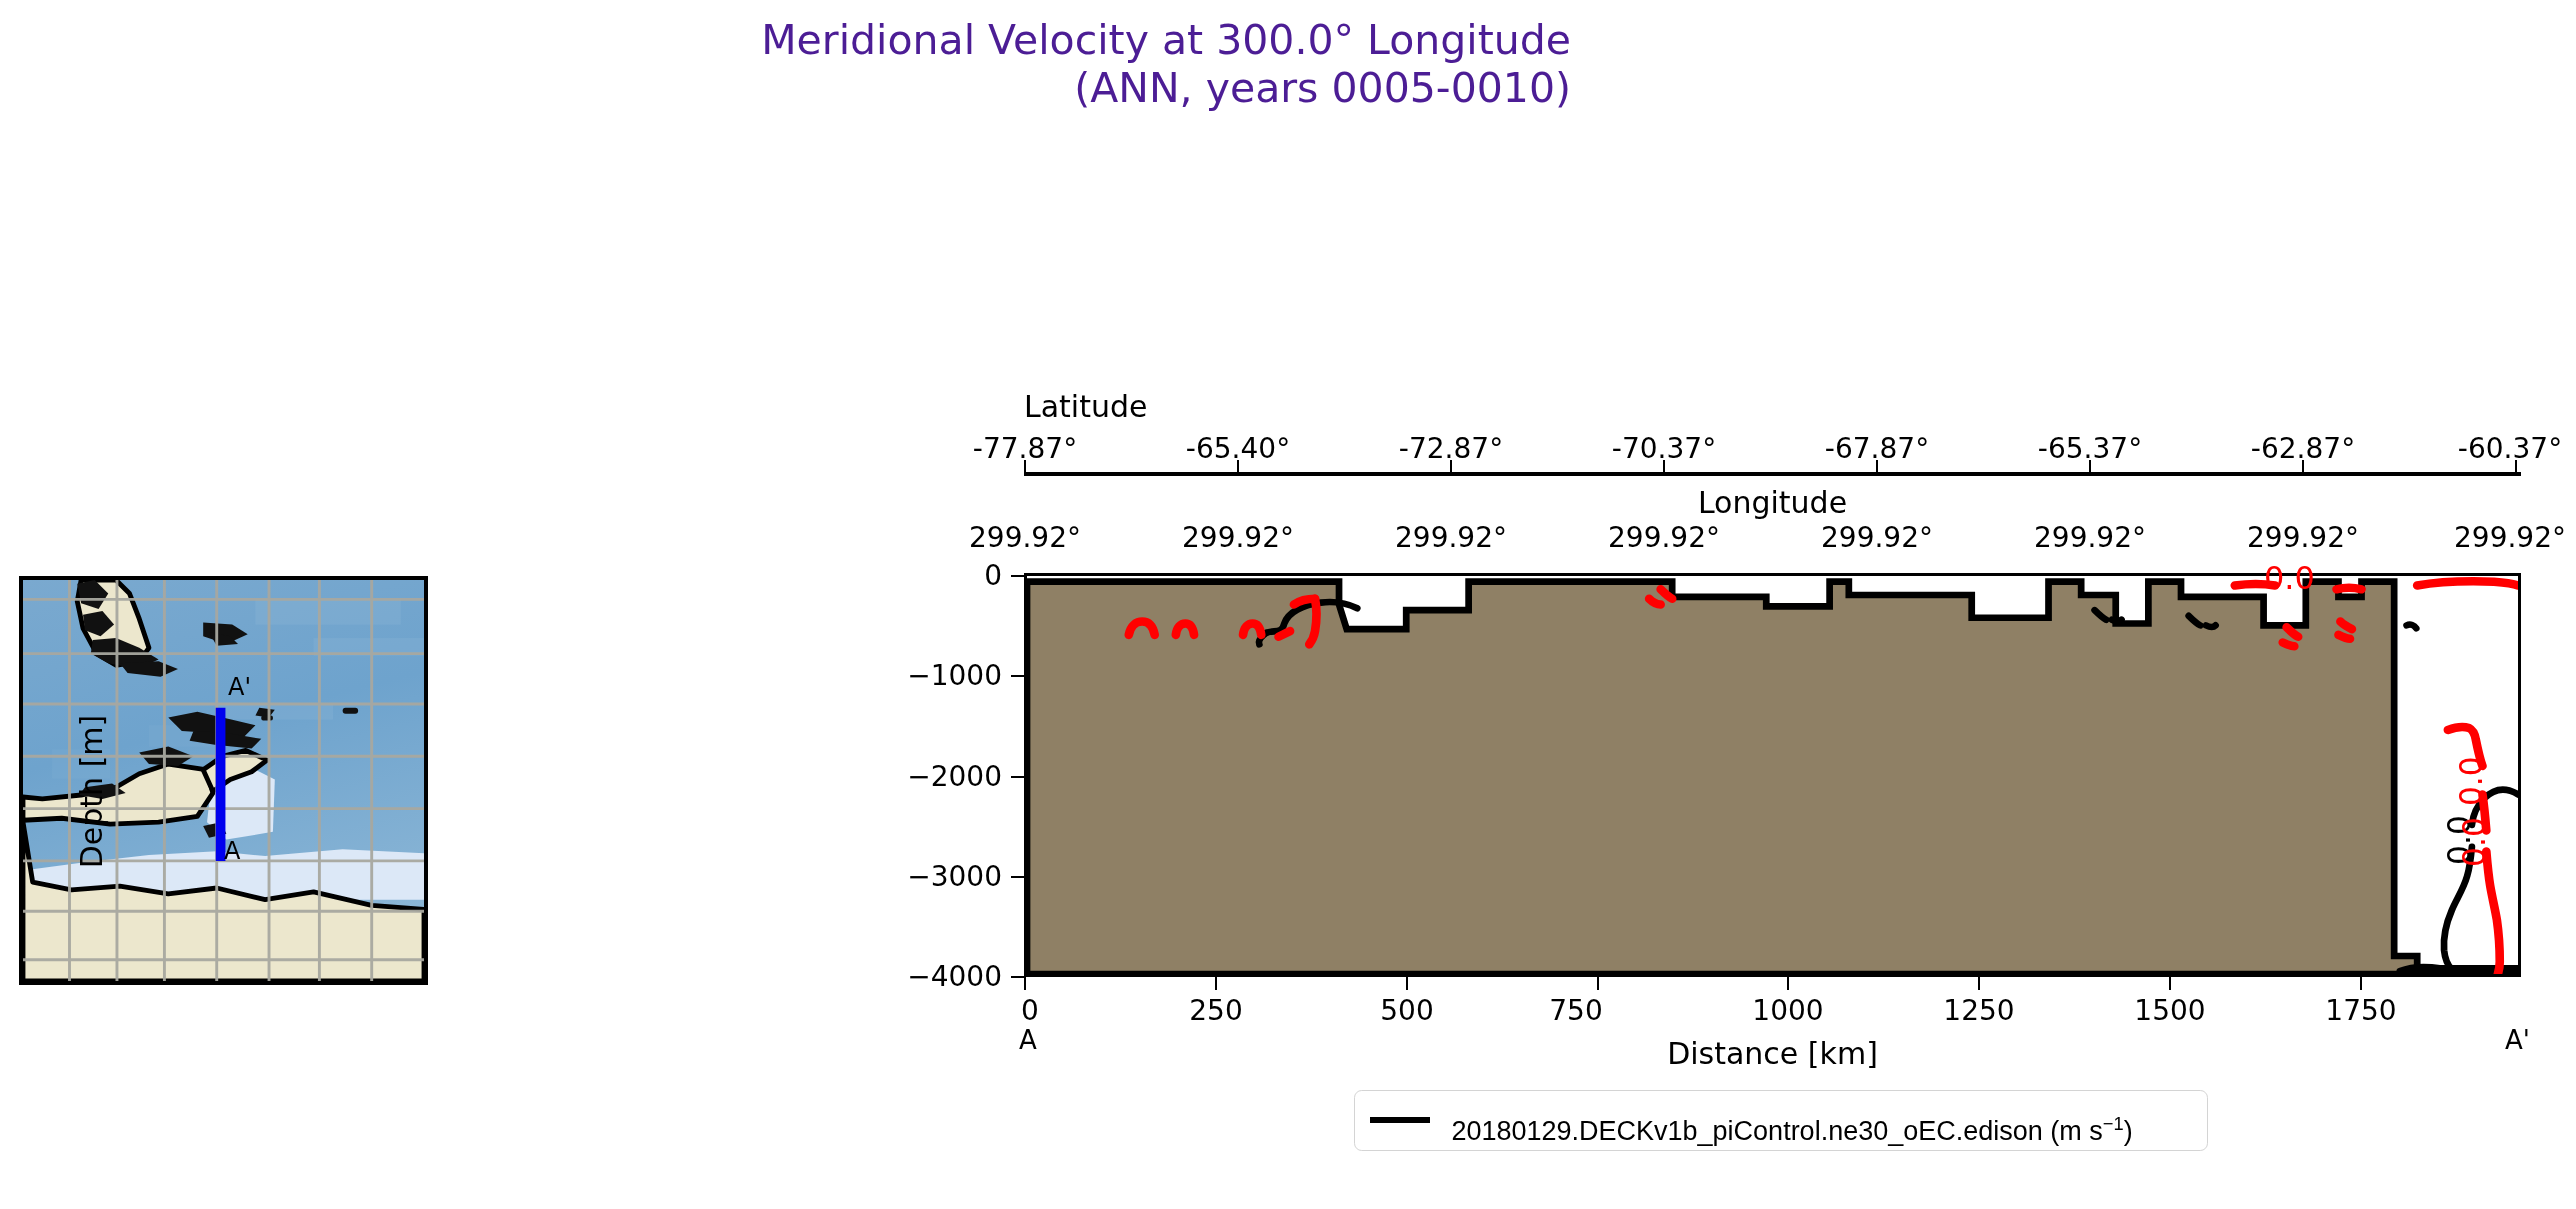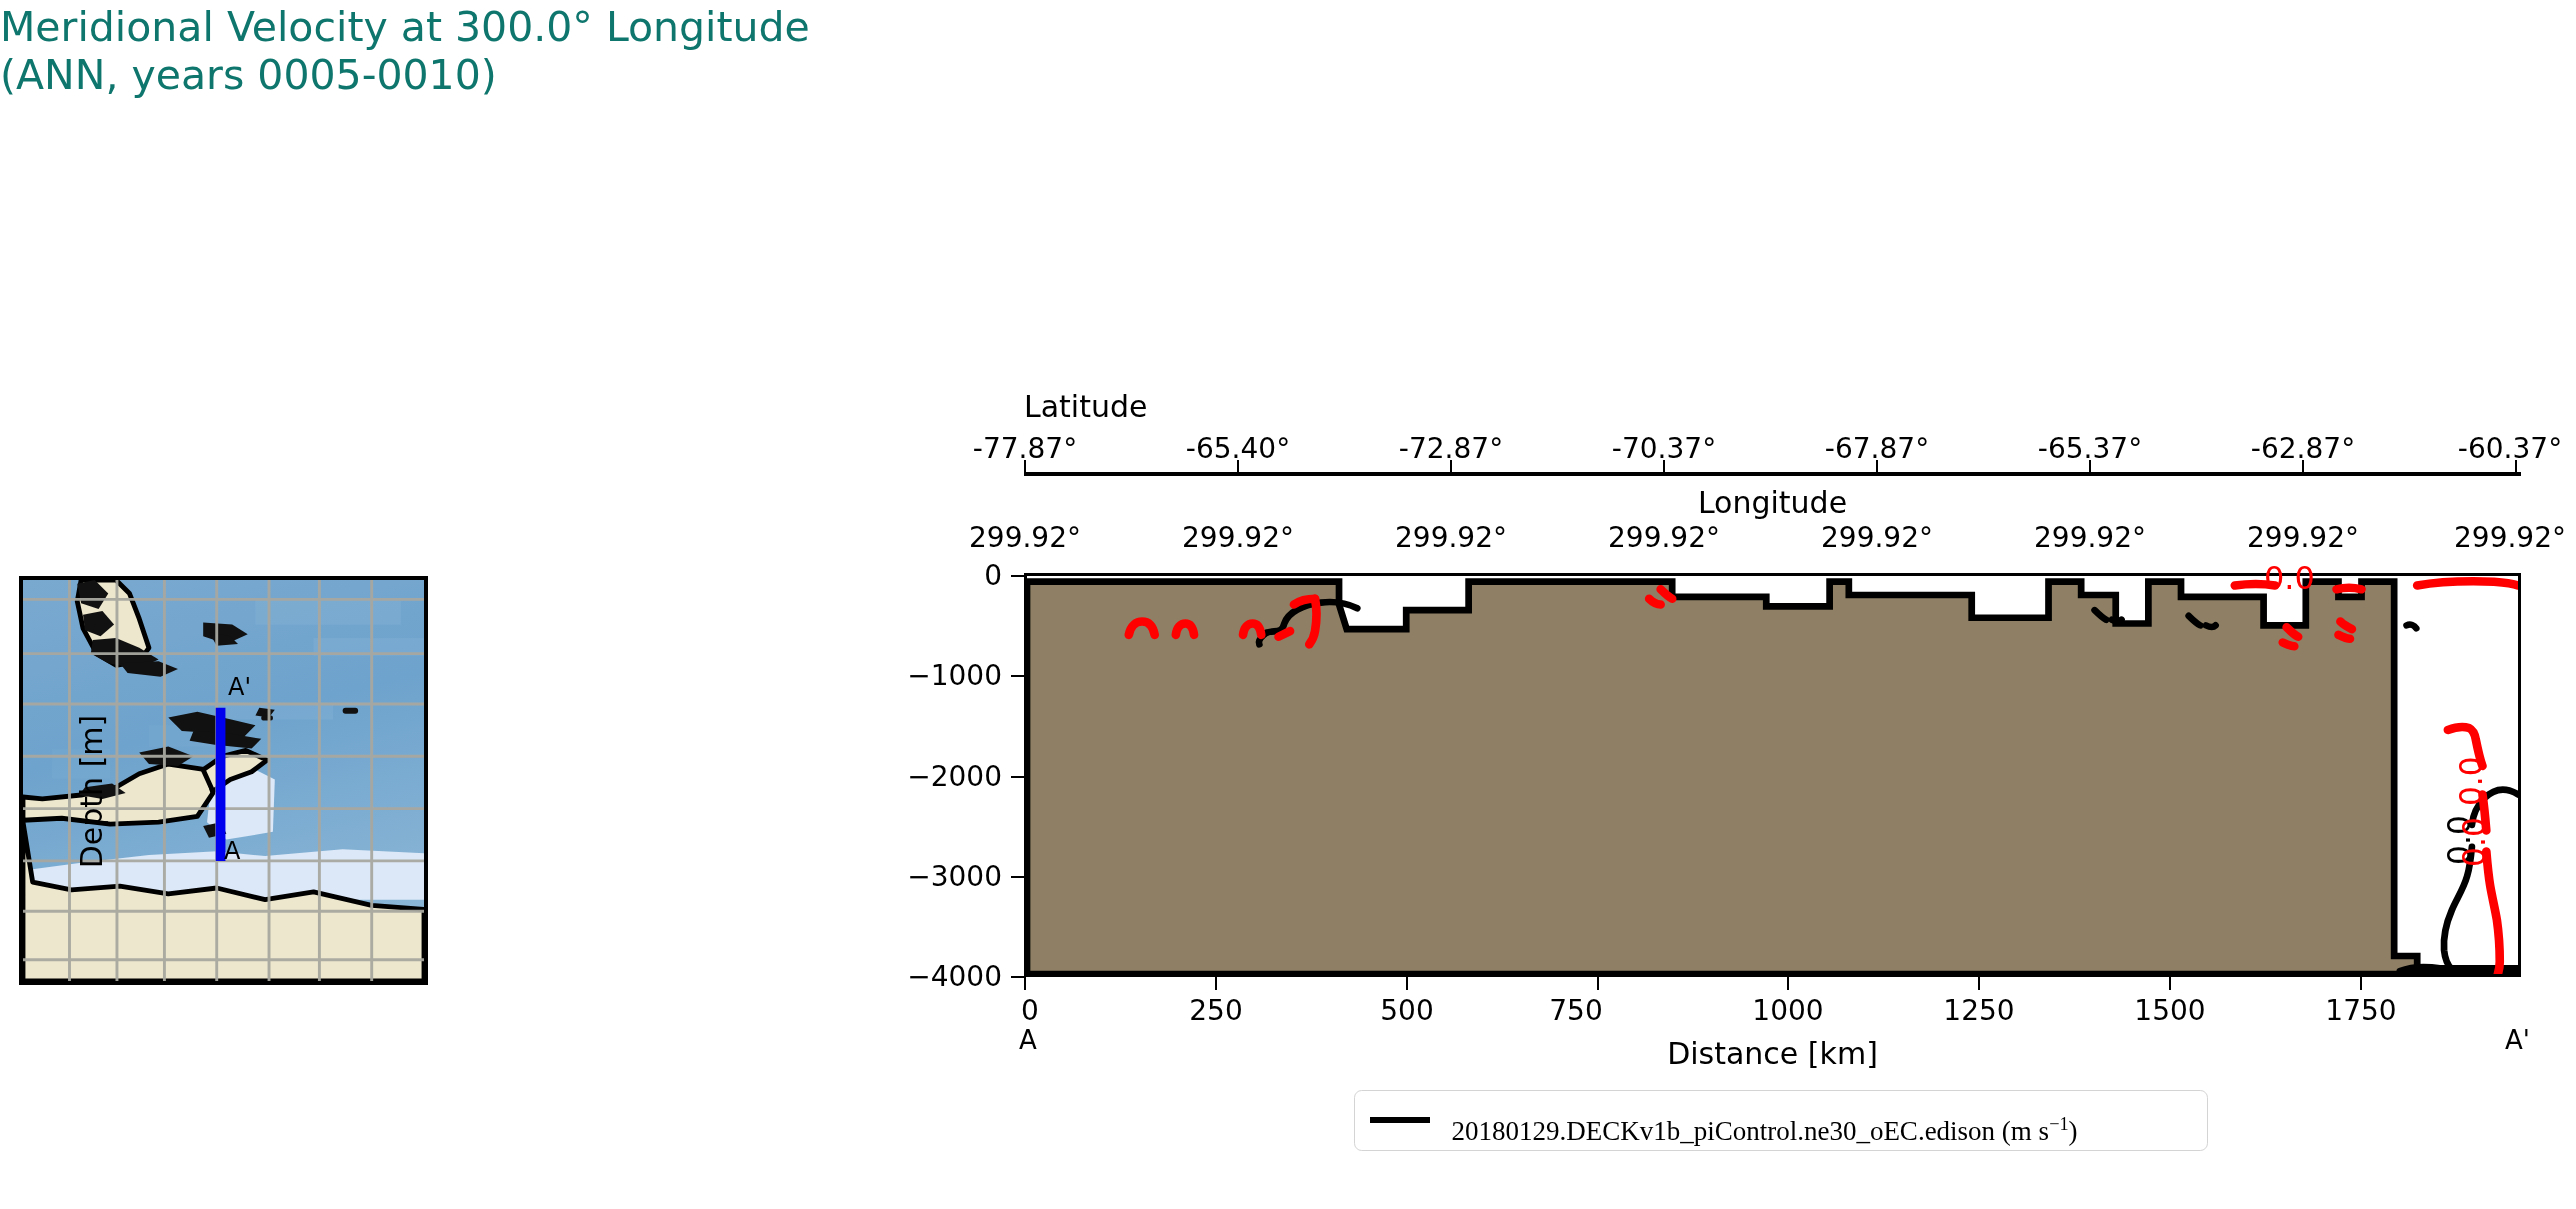--- a/index.html
+++ b/index.html
@@ -9,27 +9,27 @@
   body {
     width: 2576px; height: 1210px;
     position: relative;
     overflow: hidden;
     font-family: "DejaVu Sans", sans-serif;
     color: #000000;
   }
   
   #figure-title {
     position: absolute;
-    left: 0; top: 3px;
+    left: 0; top: 16px;
     width: 1571px;
-    text-align: left;
+    text-align: right;
     font-size: 41px;
     line-height: 1.18;
     font-family: "DejaVu Sans", sans-serif;
-    color: #0f766e;
+    color: #4c1d95;
     white-space: pre-line;
   }
   
   #inset-map {
     position: absolute;
     left: 19px; top: 576px;
     width: 409px; height: 409px;
     border: 4.8px solid #000;
     box-sizing: border-box;
     background: #ffffff;
@@ -166,21 +166,21 @@
     height: 37px;
   }
   .legend-swatch {
     width: 60px; height: 5.8px;
     margin-right: 21px;
     flex: 0 0 auto;
   }
   .legend-label {
     font-size: 27px;
     white-space: nowrap;
-    font-family: Liberation Serif, serif;
+    font-family: Liberation Sans, sans-serif;
     margin-top: 20px;
   }
   .legend-label sup { font-size: 18.3px; }
 </style>
 </head>
 <body>
 
 <div id="figure-title">Meridional Velocity at 300.0° Longitude
 (ANN, years 0005-0010)</div>
 

